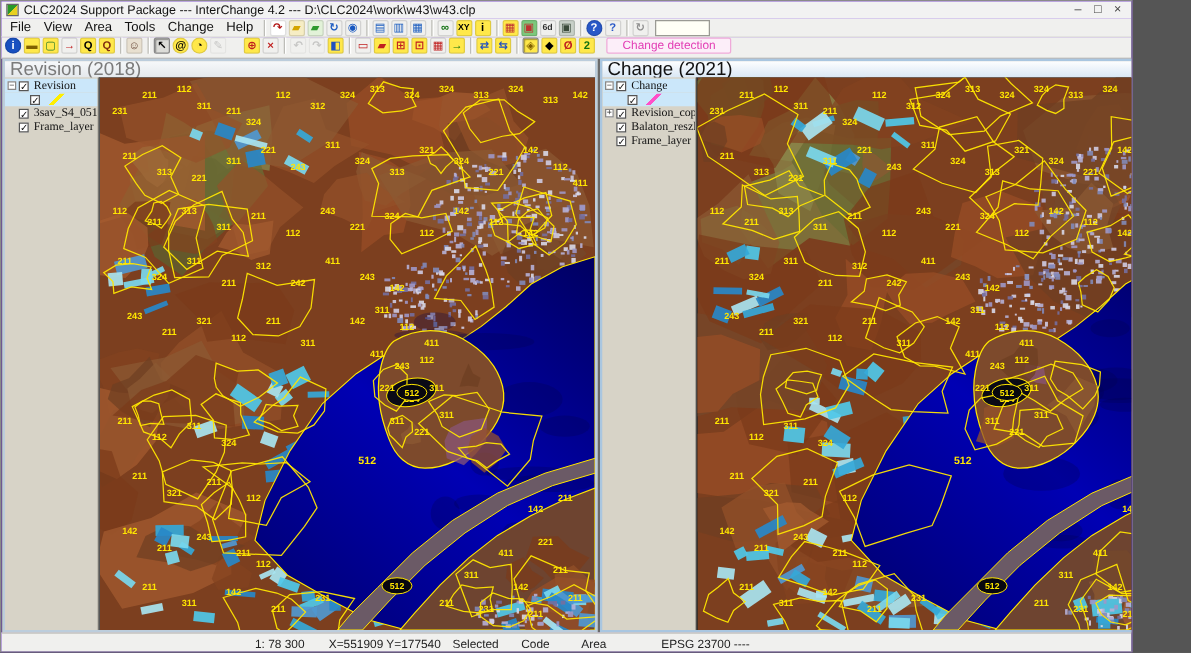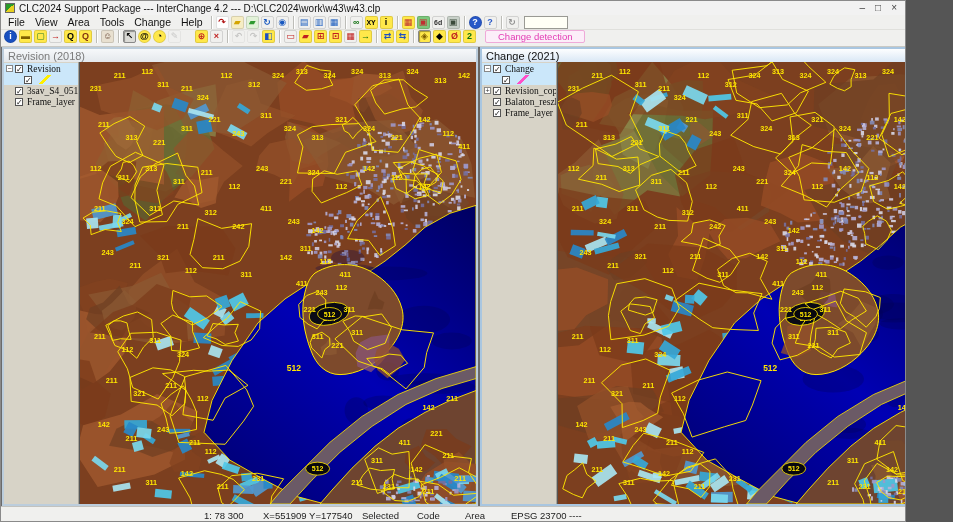--- a/index.html
+++ b/index.html
@@ -22,40 +22,40 @@
   .tb-btn.disabled{opacity:.4;}
   .tb-sep{width:1px;height:13px;background:#bdbdb8;box-shadow:1px 0 0 #fff;margin:0 3px;}
   .tb-gap{width:12px;height:13px;}
   .combo{width:44px;height:13px;background:#fffff6;border:1px solid #9a9a94;margin-left:4px;position:relative;display:inline-block;}
   .cd-btn{margin-left:8px;height:13px;line-height:11px;padding:0 12px;font-size:9.5px;color:#e23cb4;background:#fceef9;border:1px solid #efaad9;border-radius:2px;}
   
   .workspace{position:relative;height:459px;background:#6b6b6b;}
   .child{position:absolute;top:0;height:459px;border:2px solid #a9c6e0;background:#d4d0c8;display:flex;flex-direction:column;}
   #panel-left{left:1px;width:476px;border-color:#bccddc;}
   #panel-right{left:479px;width:473px;}
-  .child-title{height:13px;flex:0 0 auto;display:flex;align-items:center;padding:0 4px;font-size:11px;background:linear-gradient(#fdfeff,#d9e7f5);}
+  .child-title{height:13px;flex:0 0 auto;display:flex;align-items:center;padding:0 4px;font-size:15px;background:linear-gradient(#fdfeff,#d9e7f5);}
   .child-title.inactive{background:linear-gradient(#f6f8fa,#e4e8ec);color:#7b7b7b;}
   .child-title.active{color:#111;}
   .child-body{flex:1 1 auto;display:flex;min-height:0;}
   .tree{width:75px;flex:0 0 auto;background:#d7d3c7;border-right:1px solid #a8a49a;padding-top:1px;overflow:hidden;}
   .tree-row{display:flex;align-items:center;height:11px;font-size:9.5px;color:#111;white-space:nowrap;padding-left:2px;}
   .tree-row.hl{background:#cbe7fa;}
   .tree-row .lbl{overflow:hidden;text-overflow:clip;margin-left:2px;font-family:Liberation Serif, serif;}
   .exp{width:7px;height:7px;border:1px solid #888;background:#fff;font-size:7px;line-height:5px;text-align:center;color:#333;margin-right:2px;flex:0 0 auto;}
   .exp.none{border:none;background:transparent;}
   .cb{width:8px;height:8px;border:1px solid #555;background:#fff;font-size:8px;line-height:8px;text-align:center;color:#111;margin-right:2px;flex:0 0 auto;}
   .swatch{width:16px;height:9px;margin-left:3px;flex:0 0 auto;}
   .indent{width:9px;flex:0 0 auto;}
   .map{flex:1 1 auto;min-width:0;border-left:1px solid #555;background:#000;}
   .map svg{display:block;width:100%;height:100%;}
   .map svg text{font-family:"Liberation Sans","DejaVu Sans",sans-serif;}
   
   .statusbar{position:relative;height:17px;background:#f0f0ee;border-top:1px solid #c2c2be;font-size:9.5px;color:#222;}
   .statusbar span{position:absolute;top:3px;white-space:nowrap;}
-  .s-scale{left:203px;} .s-coords{left:262px;} .s-sel{left:361px;} .s-code{left:416px;text-align:center;} .s-area{left:464px;} .s-epsg{left:510px;}
+  .s-scale{left:203px;} .s-coords{left:262px;} .s-sel{left:361px;} .s-code{left:416px;text-align:center;} .s-area{left:464px;} .s-epsg{left:528px;}
 </style>
 </head>
 <body>
 
 <div class="app">
 
   <div class="titlebar">
     <span class="appicon"></span>
     <span class="title">CLC2024 Support Package --- InterChange 4.2 --- D:\CLC2024\work\w43\w43.clp</span>
     <span class="win-controls">

